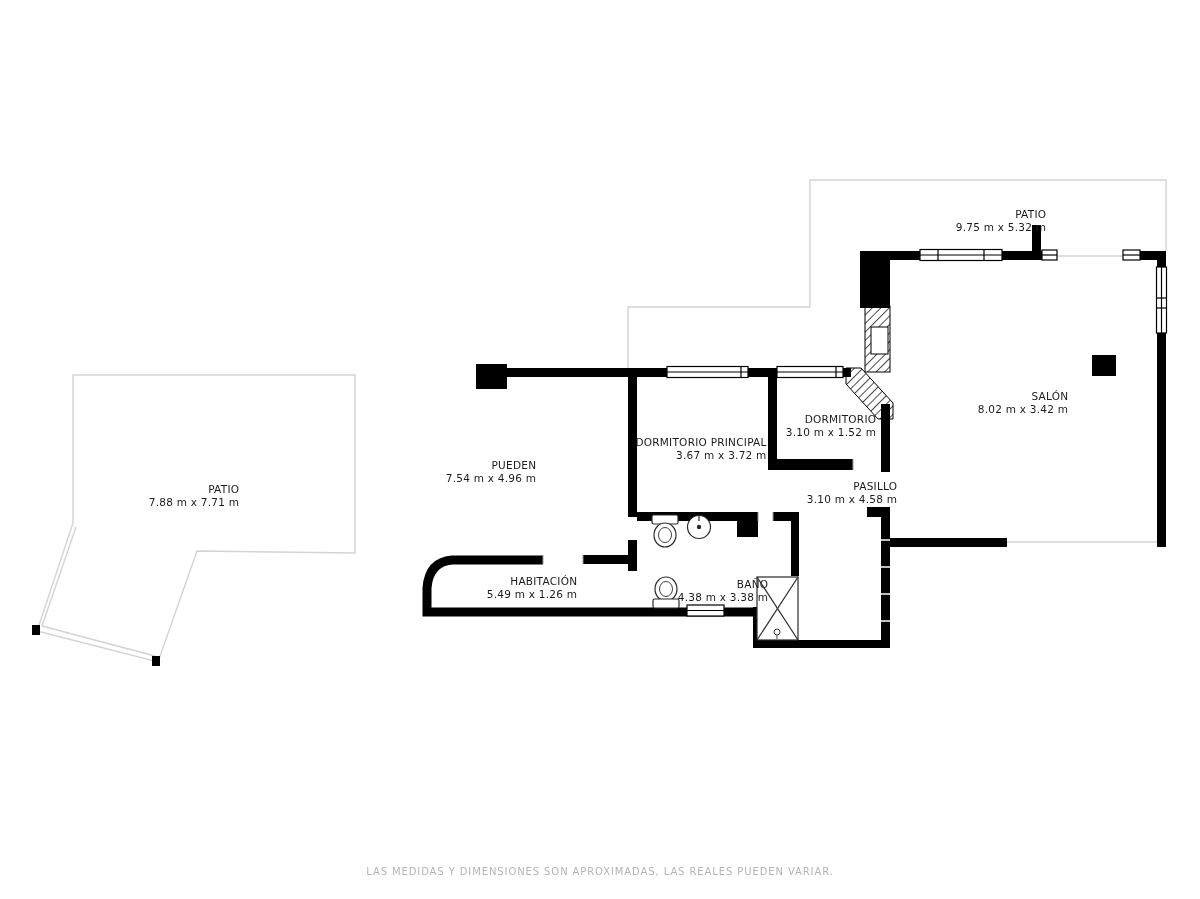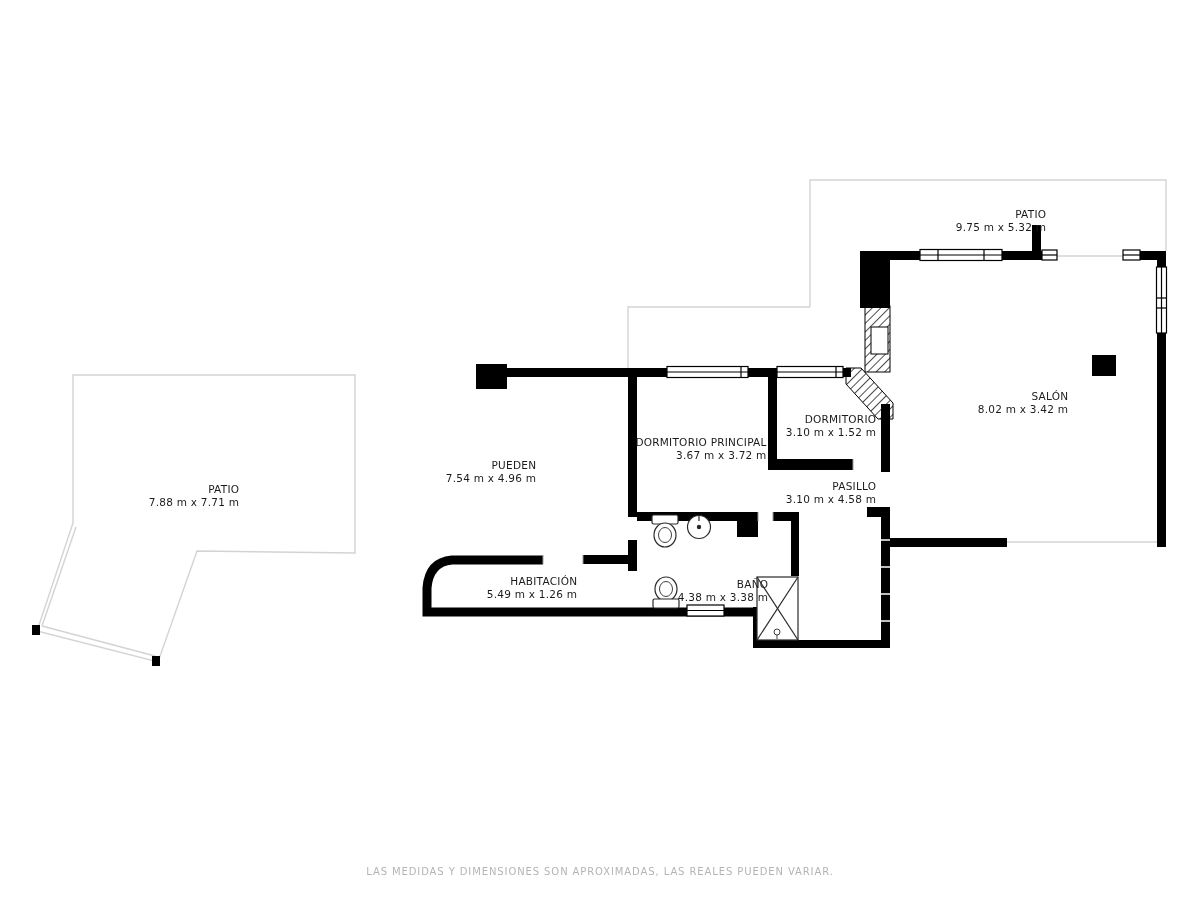--- a/index.html
+++ b/index.html
@@ -199,21 +199,21 @@
       <span class="room-dims">3.10 m x 1.52 m</span>
     </div>
     <div class="room-label" style="left:701px;top:436px">
       <span class="room-name">DORMITORIO PRINCIPAL</span>
       <span class="room-dims">3.67 m x 3.72 m</span>
     </div>
     <div class="room-label" style="left:491px;top:459px">
       <span class="room-name">PUEDEN</span>
       <span class="room-dims">7.54 m x 4.96 m</span>
     </div>
-    <div class="room-label" style="left:831px;top:480px">
+    <div class="room-label" style="left:852px;top:480px">
       <span class="room-name">PASILLO</span>
       <span class="room-dims">3.10 m x 4.58 m</span>
     </div>
     <div class="room-label" style="left:723px;top:578px">
       <span class="room-name">BAÑO</span>
       <span class="room-dims">4.38 m x 3.38 m</span>
     </div>
     <div class="room-label" style="left:532px;top:575px">
       <span class="room-name">HABITACIÓN</span>
       <span class="room-dims">5.49 m x 1.26 m</span>

